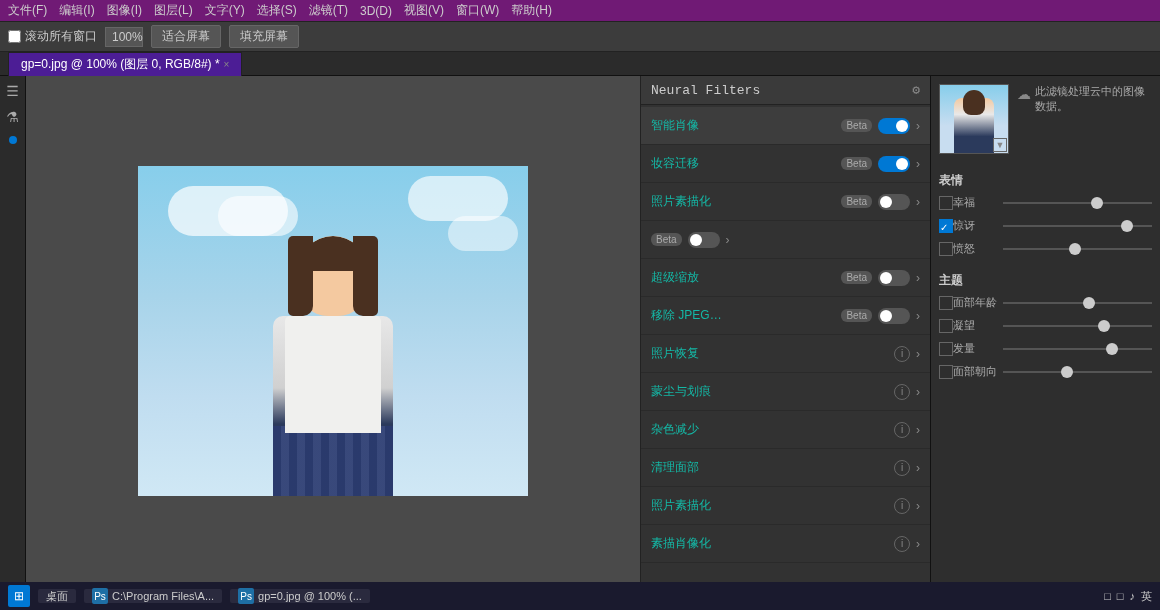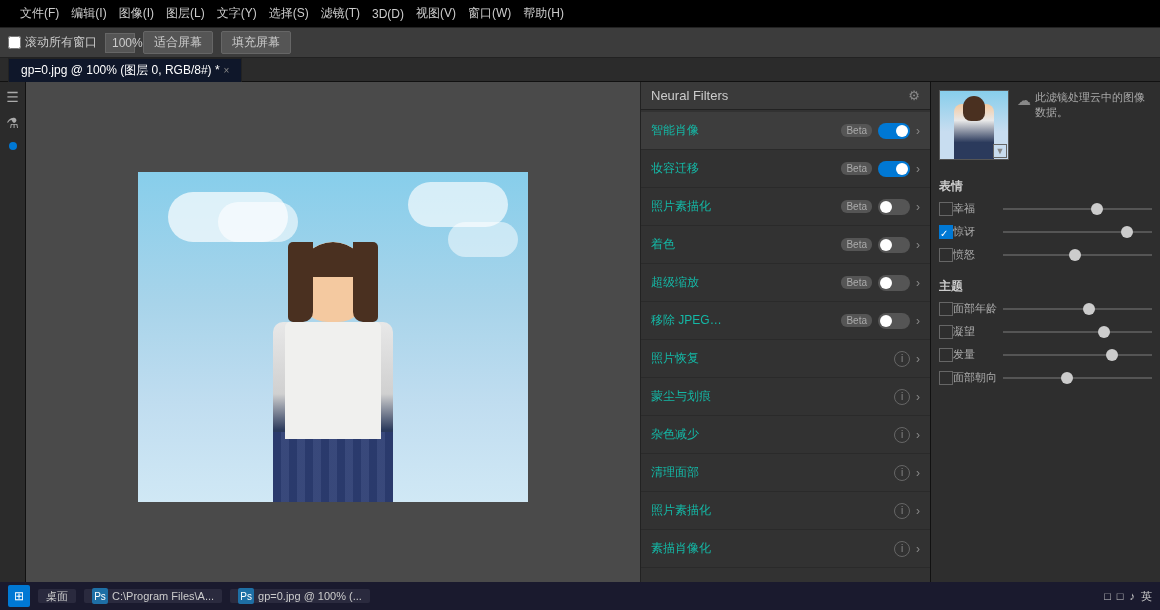--- a/index.html
+++ b/index.html
@@ -8,25 +8,25 @@
       height: 610px;
       background: #2b2b2b;
       font-family: 'Microsoft YaHei', sans-serif;
       font-size: 12px;
       color: #ccc;
       overflow: hidden;
     }
 
     
     .menu-bar {
-      background: #000000;
-      height: 28px;
-      display: flex;
-      align-items: center;
-      padding: 0 20px;
+      background: #701a75;
+      height: 22px;
+      display: flex;
+      align-items: center;
+      padding: 0 8px;
       gap: 12px;
       color: #ccc;
       font-size: 12px;
       border-bottom: 1px solid #222;
     }
     .menu-bar span { cursor: pointer; }
 
     
     .toolbar {
       background: #3c3c3c;
@@ -46,21 +46,21 @@
       font-size: 12px;
       cursor: pointer;
       border-radius: 2px;
     }
     .toolbar-pct {
       background: #555;
       border: 1px solid #666;
       color: #ccc;
       padding: 2px 6px;
       font-size: 12px;
-      width: 30px;
+      width: 38px;
       text-align: center;
     }
 
     
     .tab-bar {
       background: #2b2b2b;
       height: 24px;
       display: flex;
       align-items: center;
       padding: 0 8px;
@@ -72,21 +72,21 @@
       border: 1px solid #222;
       border-bottom: none;
       color: #ccc;
       padding: 3px 12px;
       font-size: 12px;
       cursor: pointer;
       display: flex;
       align-items: center;
       gap: 4px;
     }
-    .tab.active { background: #0f172a; color: #fff; }
+    .tab.active { background: #4c1d95; color: #fff; }
     .tab-close { color: #888; font-size: 10px; }
 
     
     .main-area {
       display: flex;
       height: calc(610px - 22px - 30px - 24px - 24px);
       
     }
 
     
@@ -140,20 +140,21 @@
     }
     .panel-header {
       background: #3a3a3a;
       padding: 6px 10px;
       font-size: 13px;
       color: #ccc;
       border-bottom: 1px solid #222;
       display: flex;
       align-items: center;
       justify-content: space-between;
+      font-family: Liberation Mono, monospace;
     }
     .panel-header-icons {
       display: flex;
       gap: 8px;
       color: #888;
     }
 
     .filter-list {
       flex: 1;
       overflow-y: auto;
@@ -475,21 +476,20 @@
           <div class="toggle"></div>
           <span class="filter-arrow">›</span>
         </div>
         <div class="filter-item">
           <span class="filter-name">照片素描化</span>
           <span class="filter-badge">Beta</span>
           <div class="toggle off"></div>
           <span class="filter-arrow">›</span>
         </div>
         <div class="filter-item">
-          <span class="filter-name">着色</span>
           <span class="filter-badge">Beta</span>
           <div class="toggle off"></div>
           <span class="filter-arrow">›</span>
         </div>
         <div class="filter-item">
           <span class="filter-name">超级缩放</span>
           <span class="filter-badge">Beta</span>
           <div class="toggle off"></div>
           <span class="filter-arrow">›</span>
         </div>

